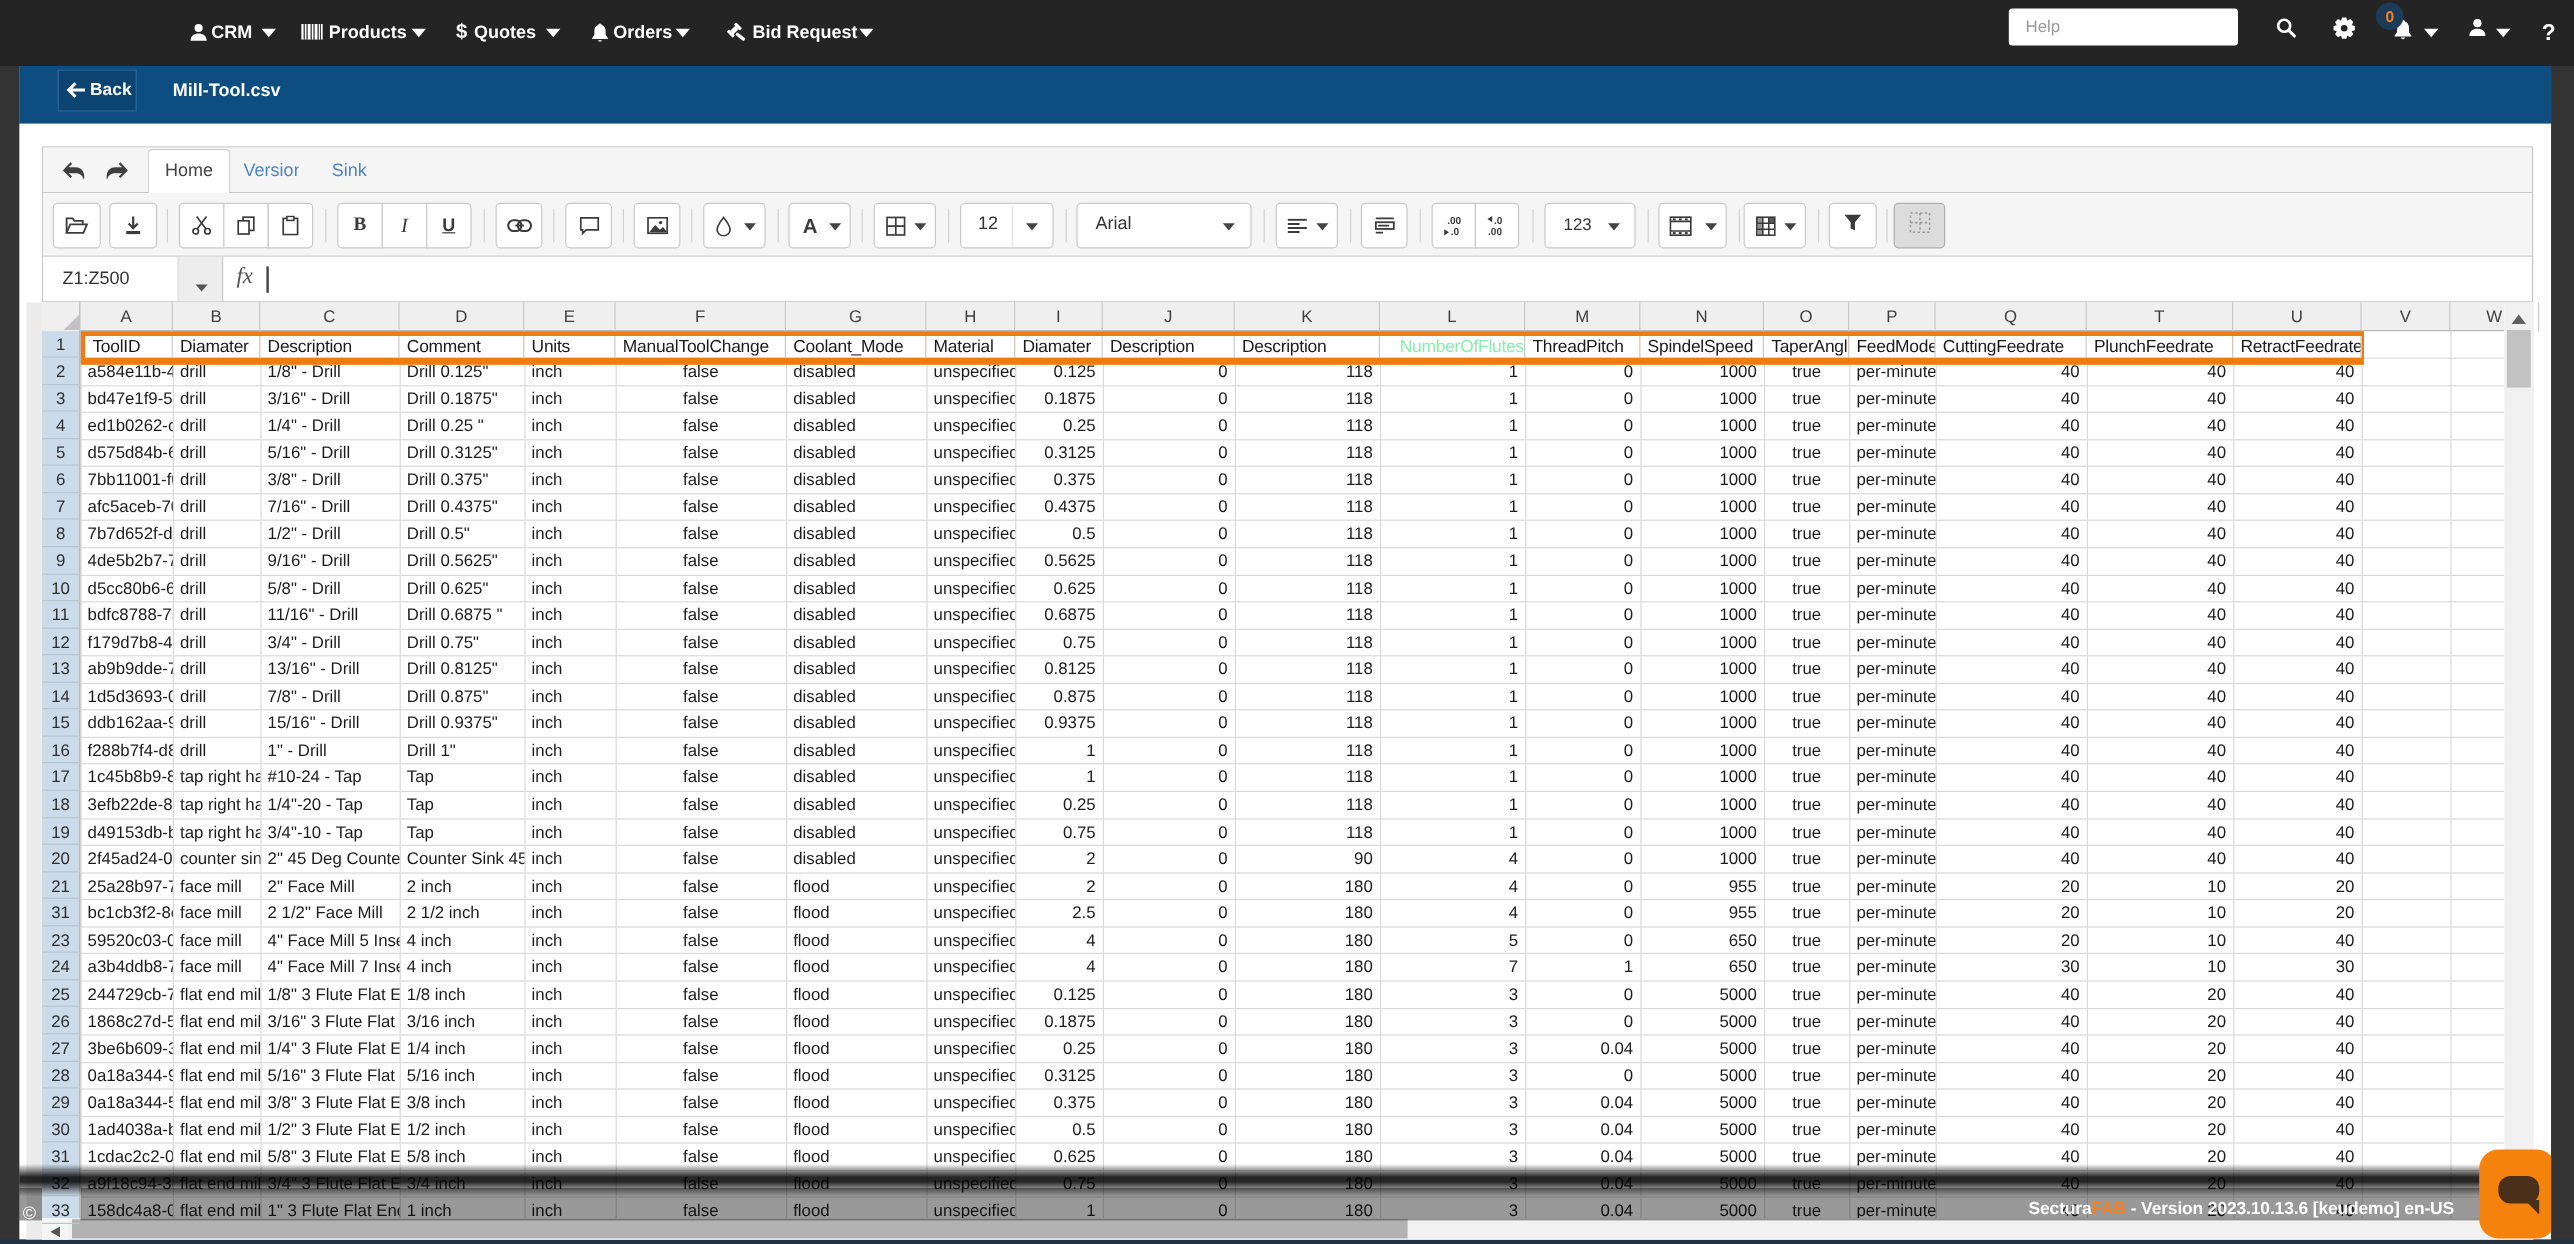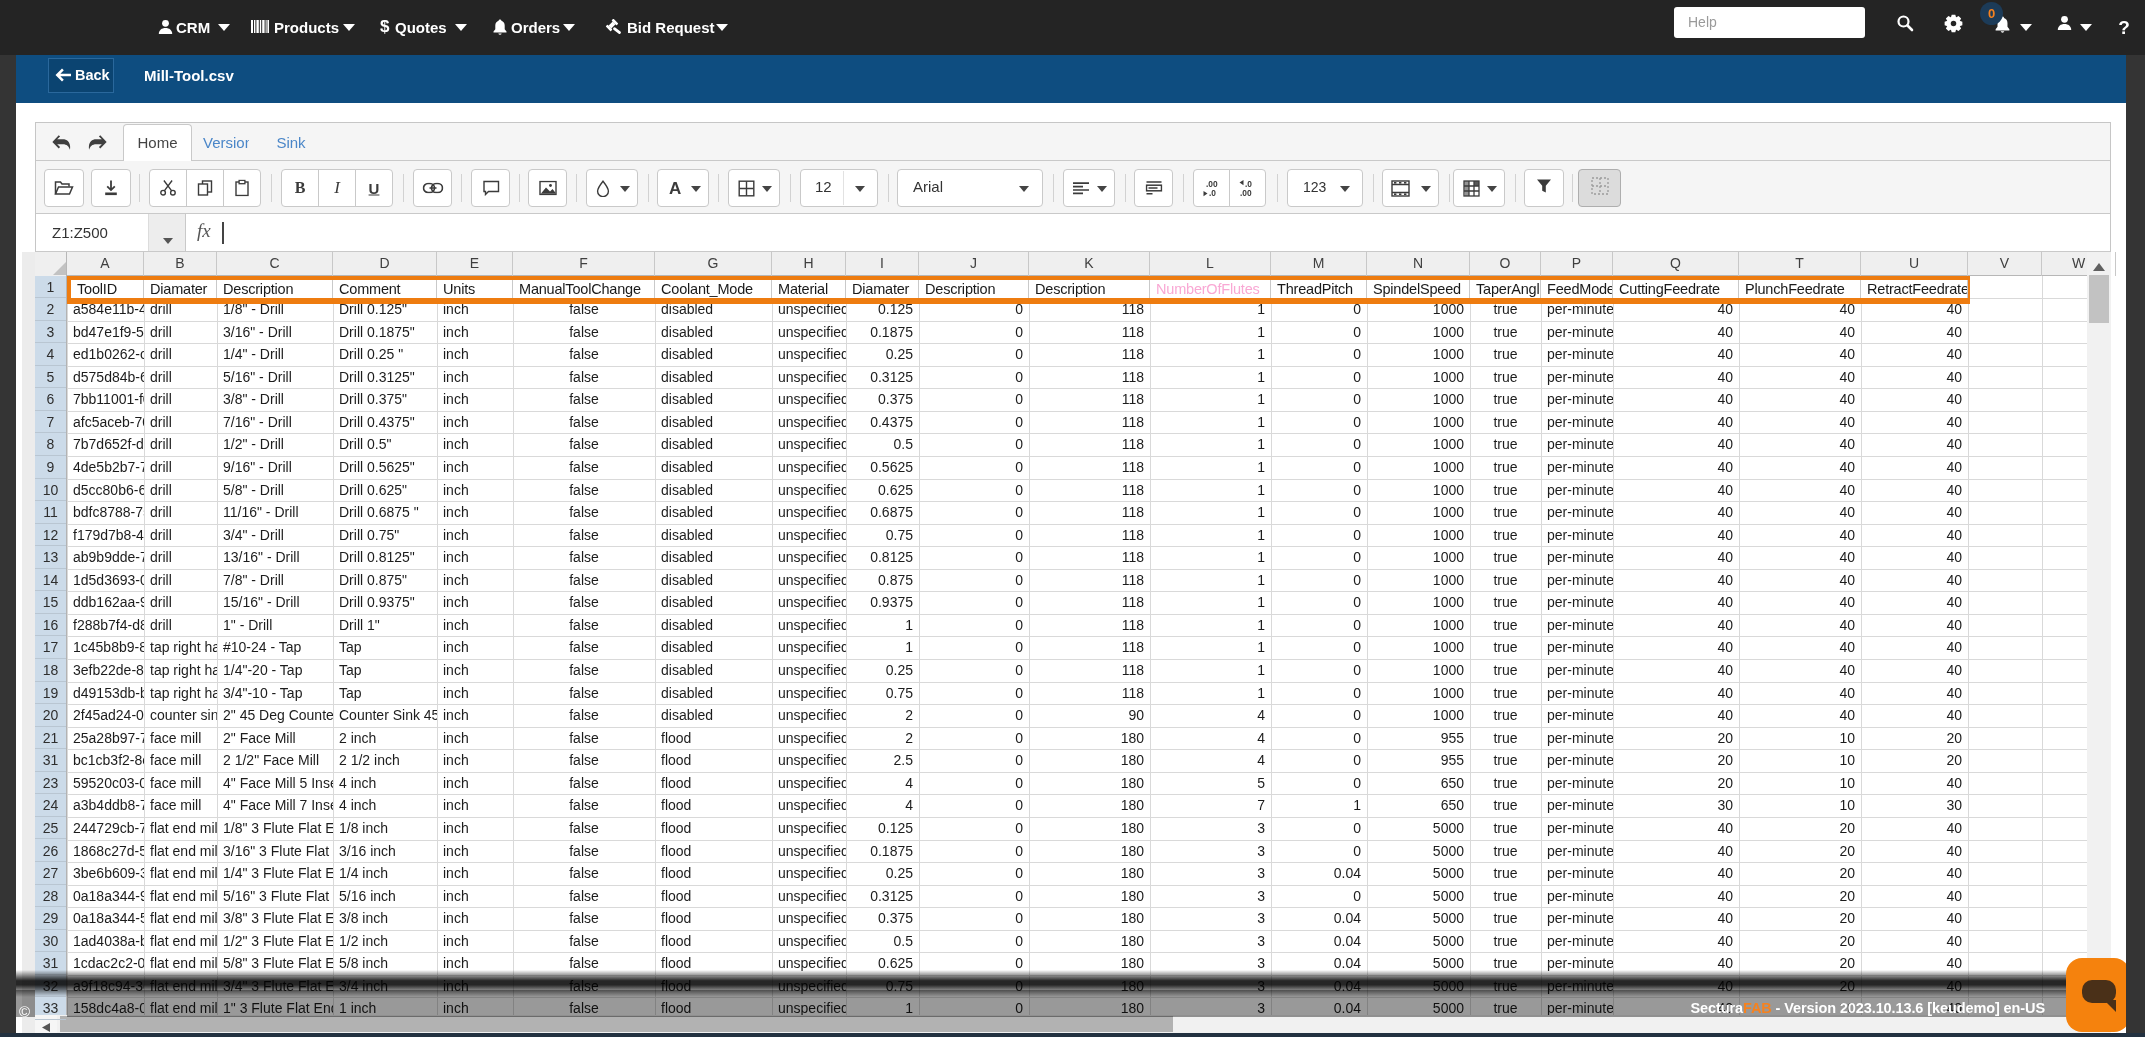--- a/index.html
+++ b/index.html
@@ -986,21 +986,21 @@
 <div style="position:absolute;left:661px;top:277.5px;width:110px;height:22px;font-size:14.5px;color:#1a1a1a;text-align:left;font-weight:400;line-height:22px;white-space:nowrap;overflow:hidden;letter-spacing:-0.2px;">Coolant_Mode</div>
 <div style="position:absolute;left:772px;top:280px;width:74px;height:17.5px;background:#fff;border-right:1px solid #c9c9c9;"></div>
 <div style="position:absolute;left:778px;top:277.5px;width:67px;height:22px;font-size:14.5px;color:#1a1a1a;text-align:left;font-weight:400;line-height:22px;white-space:nowrap;overflow:hidden;letter-spacing:-0.2px;">Material</div>
 <div style="position:absolute;left:846px;top:280px;width:73px;height:17.5px;background:#fff;border-right:1px solid #c9c9c9;"></div>
 <div style="position:absolute;left:852px;top:277.5px;width:66px;height:22px;font-size:14.5px;color:#1a1a1a;text-align:left;font-weight:400;line-height:22px;white-space:nowrap;overflow:hidden;letter-spacing:-0.2px;">Diamater</div>
 <div style="position:absolute;left:919px;top:280px;width:110px;height:17.5px;background:#fff;border-right:1px solid #c9c9c9;"></div>
 <div style="position:absolute;left:925px;top:277.5px;width:103px;height:22px;font-size:14.5px;color:#1a1a1a;text-align:left;font-weight:400;line-height:22px;white-space:nowrap;overflow:hidden;letter-spacing:-0.2px;">Description</div>
 <div style="position:absolute;left:1029px;top:280px;width:121px;height:17.5px;background:#fff;border-right:1px solid #c9c9c9;"></div>
 <div style="position:absolute;left:1035px;top:277.5px;width:114px;height:22px;font-size:14.5px;color:#1a1a1a;text-align:left;font-weight:400;line-height:22px;white-space:nowrap;overflow:hidden;letter-spacing:-0.2px;">Description</div>
 <div style="position:absolute;left:1150px;top:280px;width:121px;height:17.5px;background:#fff;border-right:1px solid #c9c9c9;"></div>
-<div style="position:absolute;left:1156px;top:277.5px;width:114px;height:22px;font-size:14.5px;color:#f9a8d4;text-align:left;font-weight:400;line-height:22px;white-space:nowrap;overflow:hidden;letter-spacing:-0.2px;">NumberOfFlutes</div>
+<div style="position:absolute;left:1156px;top:277.5px;width:114px;height:22px;font-size:14.5px;color:#86efac;text-align:right;font-weight:400;line-height:22px;white-space:nowrap;overflow:hidden;letter-spacing:-0.2px;">NumberOfFlutes</div>
 <div style="position:absolute;left:1271px;top:280px;width:96px;height:17.5px;background:#fff;border-right:1px solid #c9c9c9;"></div>
 <div style="position:absolute;left:1277px;top:277.5px;width:89px;height:22px;font-size:14.5px;color:#1a1a1a;text-align:left;font-weight:400;line-height:22px;white-space:nowrap;overflow:hidden;letter-spacing:-0.2px;">ThreadPitch</div>
 <div style="position:absolute;left:1367px;top:280px;width:103px;height:17.5px;background:#fff;border-right:1px solid #c9c9c9;"></div>
 <div style="position:absolute;left:1373px;top:277.5px;width:96px;height:22px;font-size:14.5px;color:#1a1a1a;text-align:left;font-weight:400;line-height:22px;white-space:nowrap;overflow:hidden;letter-spacing:-0.2px;">SpindelSpeed</div>
 <div style="position:absolute;left:1470px;top:280px;width:71px;height:17.5px;background:#fff;border-right:1px solid #c9c9c9;"></div>
 <div style="position:absolute;left:1476px;top:277.5px;width:64px;height:22px;font-size:14.5px;color:#1a1a1a;text-align:left;font-weight:400;line-height:22px;white-space:nowrap;overflow:hidden;letter-spacing:-0.2px;">TaperAngle</div>
 <div style="position:absolute;left:1541px;top:280px;width:72px;height:17.5px;background:#fff;border-right:1px solid #c9c9c9;"></div>
 <div style="position:absolute;left:1547px;top:277.5px;width:65px;height:22px;font-size:14.5px;color:#1a1a1a;text-align:left;font-weight:400;line-height:22px;white-space:nowrap;overflow:hidden;letter-spacing:-0.2px;">FeedMode</div>
 <div style="position:absolute;left:1613px;top:280px;width:126px;height:17.5px;background:#fff;border-right:1px solid #c9c9c9;"></div>
 <div style="position:absolute;left:1619px;top:277.5px;width:119px;height:22px;font-size:14.5px;color:#1a1a1a;text-align:left;font-weight:400;line-height:22px;white-space:nowrap;overflow:hidden;letter-spacing:-0.2px;">CuttingFeedrate</div>

